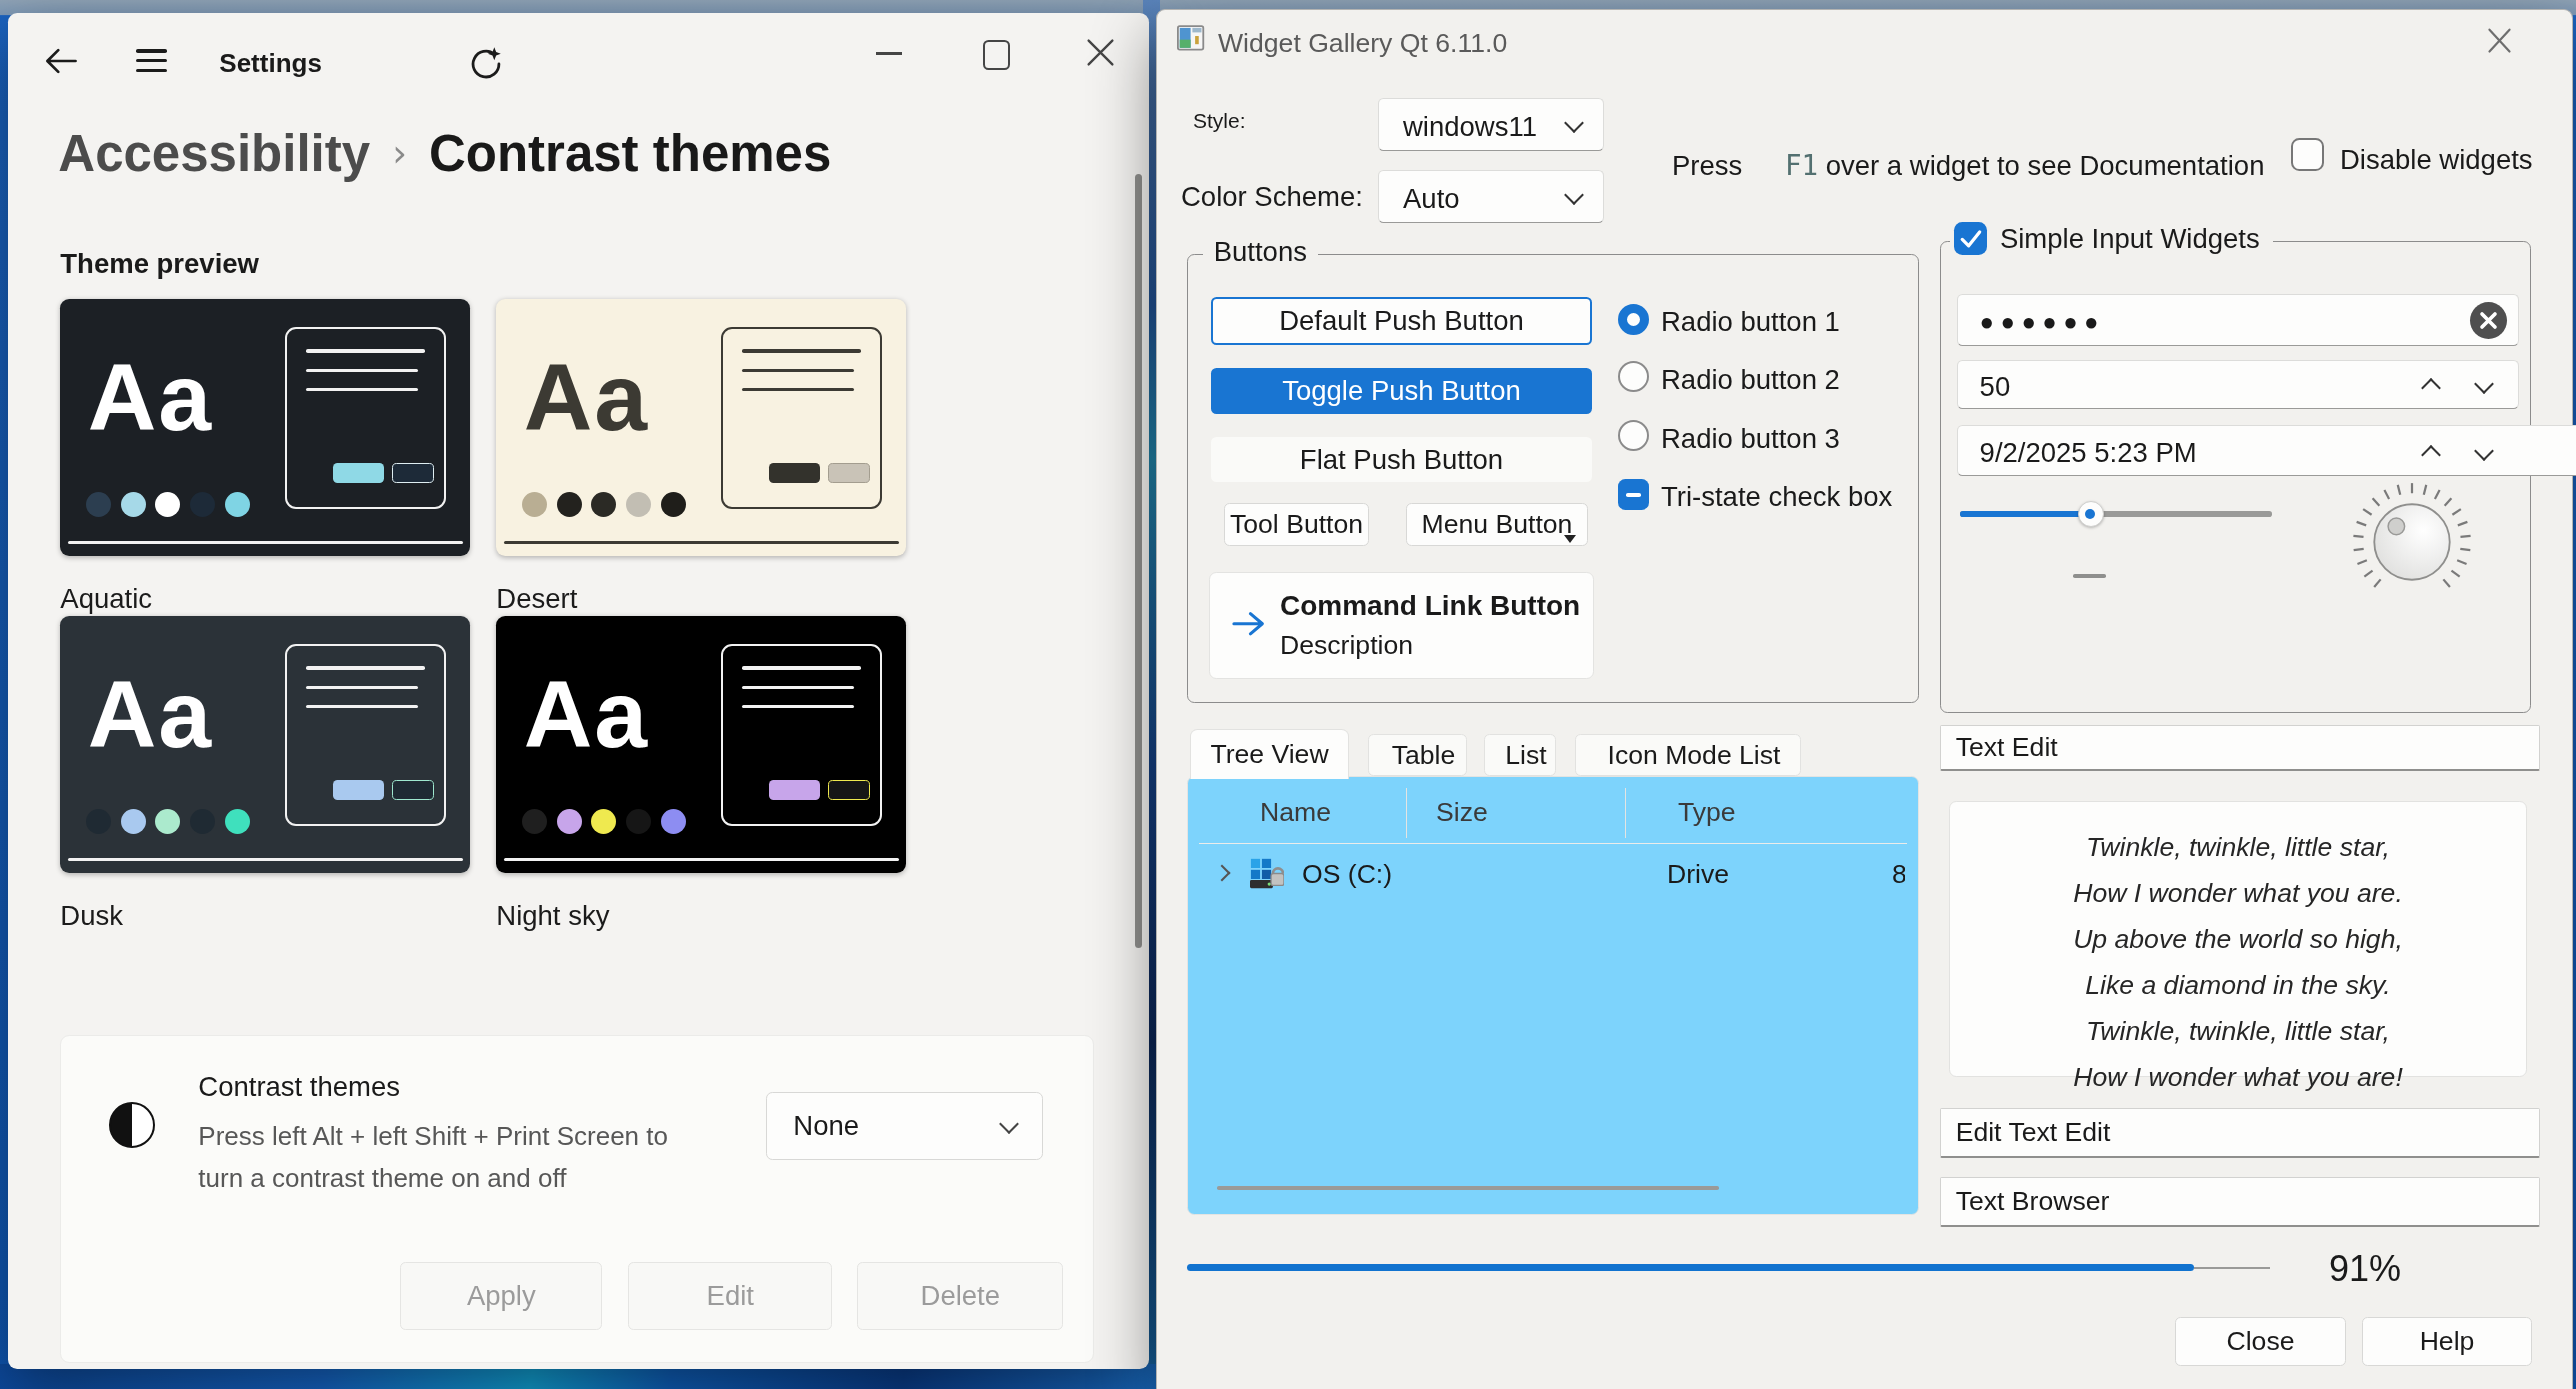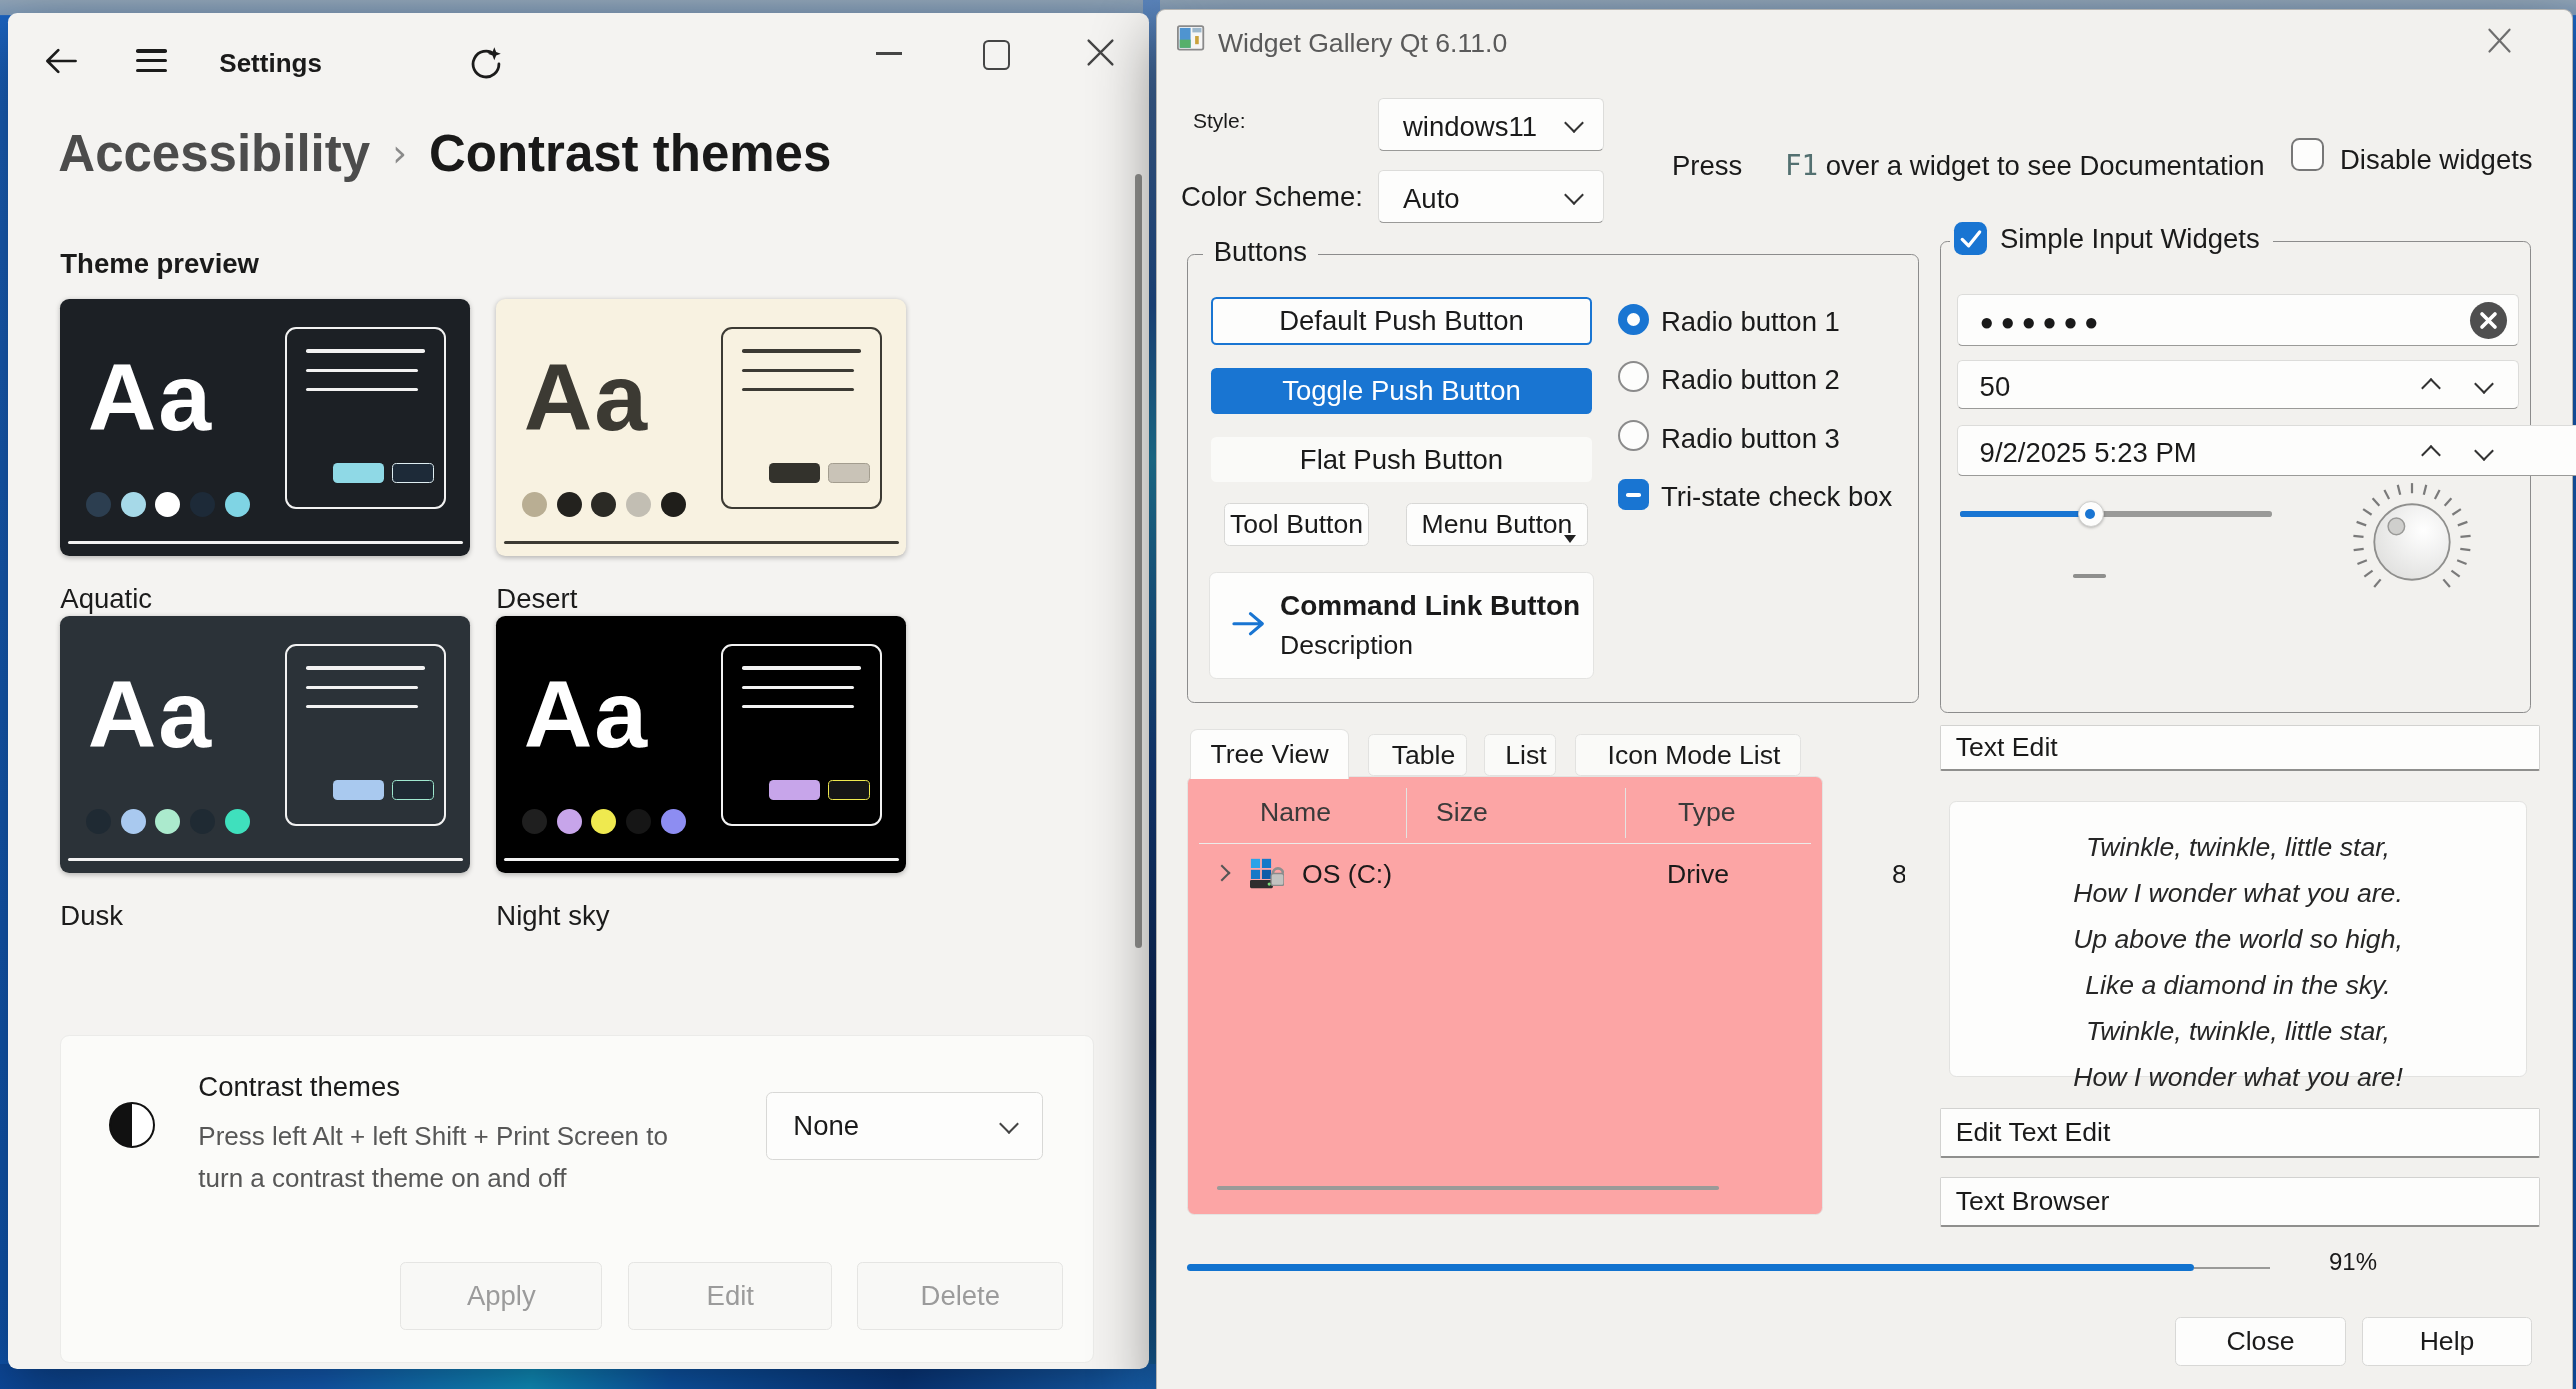--- a/index.html
+++ b/index.html
@@ -325,21 +325,21 @@
       <circle cx="75" cy="75" r="41" fill="url(#knobGrad)" stroke="#8f8f8d" stroke-width="2"></circle>
       <circle cx="58" cy="58" r="9" fill="#cfcfcd" stroke="#9a9a98" stroke-width="1.6"></circle>
     </svg>
   </div>
 
   <div class="tab tab-active" style="left:33px;top:719px;width:159px;height:50px;cursor:pointer;">Tree View</div>
   <div class="tab tab-inactive" style="left:211px;top:724px;width:99px;height:42px;cursor:pointer;">Table</div>
   <div class="tab tab-inactive" style="left:327px;top:724px;width:72px;height:42px;cursor:pointer;">List</div>
   <div class="tab tab-inactive" style="left:418px;top:724px;width:226px;height:42px;cursor:pointer;">Icon Mode List</div>
 
-  <div class="abs" style="left:30px;top:766px;width:636px;height:439px;background:#fca5a5;border:0.9px solid #e4e4e2;border-radius:7.3px;box-sizing:border-box;">
+  <div class="abs" style="left:30px;top:766px;width:732px;height:439px;background:#7dd3fc;border:0.9px solid #e4e4e2;border-radius:7.3px;box-sizing:border-box;">
     <div class="colsep" style="left:218px;top:11px;height:50px;"></div>
     <div class="colsep" style="left:437px;top:11px;height:50px;"></div>
     <div class="abs" style="left:11px;right:11px;top:66px;height:0.9px;background:#ececea;"></div>
     <div class="abs" style="left:72px;top:20px;font-size:26.6px;color:#3a3a3a;cursor:pointer;">Name</div>
     <div class="abs" style="left:248px;top:20px;font-size:26.6px;color:#3a3a3a;cursor:pointer;">Size</div>
     <div class="abs" style="left:490px;top:20px;font-size:26.6px;color:#3a3a3a;cursor:pointer;">Type</div>
 
     <div class="abs" style="left:0;top:73px;width:100%;height:50px;cursor:pointer;">
       <span class="chev abs" style="left:27.5px;top:16.5px;width:10px;height:10px;transform:rotate(-45deg);border-color:#555;"></span>
       <svg class="abs" style="left:61px;top:7.3px;" width="35" height="33" viewBox="0 0 38 36">
@@ -377,18 +377,18 @@
     <span style="margin-left:14.7px;">Edit Text Edit</span>
   </div>
   <div class="hbar abs" style="left:783px;top:1167px;width:600px;height:50px;">
     <span style="margin-left:14.7px;">Text Browser</span>
   </div>
 
   <div class="abs" style="left:30px;top:1254px;width:1083px;height:7.3px;">
     <div class="abs" style="left:1007px;top:2.8px;width:76px;height:1.8px;background:#9a9a98;"></div>
     <div class="abs" style="left:0;top:0;width:1007px;height:7.3px;background:#1273cf;border-radius:3.7px;"></div>
   </div>
-  <div class="abs" style="left:1172px;top:1238px;font-size:24px;">91%</div>
+  <div class="abs" style="left:1172px;top:1238px;font-size:36px;">91%</div>
 
   <div class="qbtn abs" style="left:1018px;top:1307px;width:171px;height:49px;font-size:26.6px;cursor:pointer;">Close</div>
   <div class="qbtn abs" style="left:1205px;top:1307px;width:170px;height:49px;font-size:26.6px;cursor:pointer;">Help</div>
 </div>
 
 
 </body></html>

